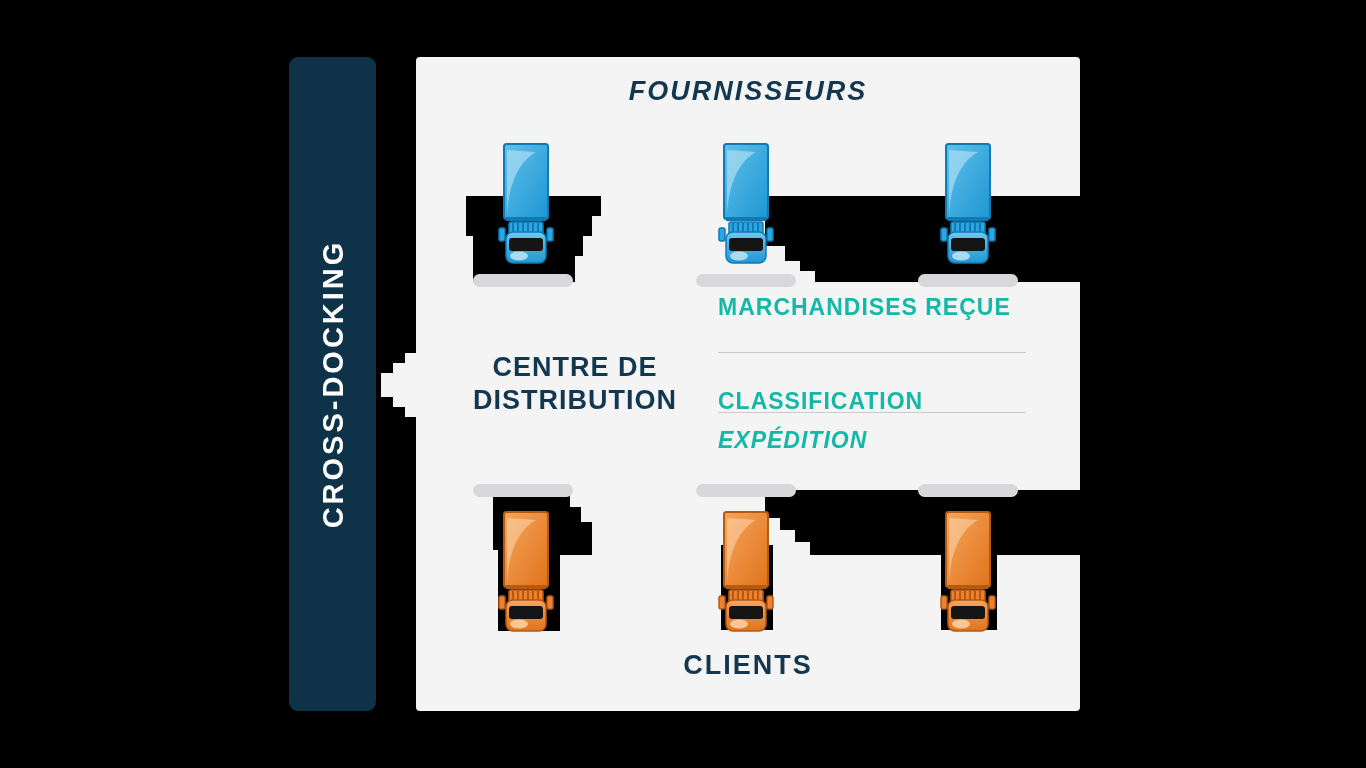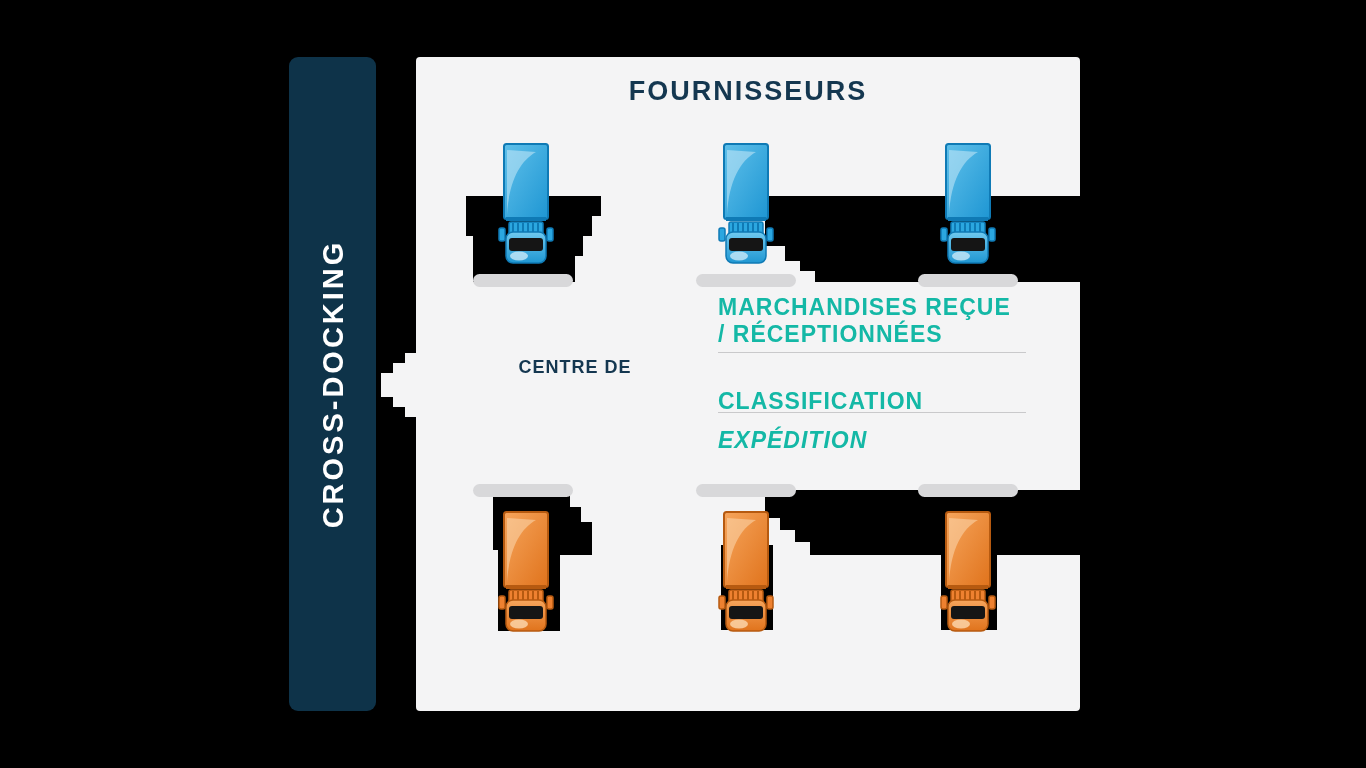--- a/index.html
+++ b/index.html
@@ -30,23 +30,23 @@
      clip-path:polygon(0 0,315px 0,315px 65px,45px 65px,45px 52px,30px 52px,30px 40px,15px 40px,15px 28px,0 28px);}
   .cut-cab-2{left:721px;top:545px;width:52px;height:85px;}
   .cut-cab-3{left:941px;top:545px;width:56px;height:85px;}
 
   
   .dock{position:absolute;width:100px;height:13px;border-radius:7px;background:#D8D8DA;z-index:3;}
 
   .truck{position:absolute;width:60px;height:122px;z-index:4;}
 
   .hdr{position:absolute;color:#143750;font-weight:700;text-align:center;z-index:5;}
-  .t-fournisseurs{left:416px;top:76px;width:664px;font-size:27px;letter-spacing:2px;}
+  .t-fournisseurs{left:416px;top:76px;width:664px;font-size:27px;letter-spacing:2px;font-style:italic;}
   .t-clients{left:416px;top:650px;width:664px;font-size:27px;letter-spacing:2px;}
-  .t-centre{left:436px;top:351px;width:278px;font-size:18px;letter-spacing:1px;line-height:33px;}
+  .t-centre{left:436px;top:351px;width:278px;font-size:27px;letter-spacing:1px;line-height:33px;}
 
   .steps{position:absolute;left:718px;top:0;width:308px;z-index:5;}
   .step{position:absolute;left:0;width:308px;text-align:left;color:#14b8a6;font-weight:700;
         font-size:23px;letter-spacing:1px;line-height:27px;}
   .step-1{top:294px;}
   .step-2{top:388px;}
   .step-3{top:427px;font-style:italic;}
   .step-rule{position:absolute;left:0;width:308px;height:0;border-top:1.5px solid #C9C9CB;z-index:5;}
   .rule-1{top:352px;}
   .rule-2{top:412px;}
@@ -142,31 +142,32 @@
       <use href="#truck-orange"></use>
     </svg>
   <svg class="truck" style="left:938px;top:511px;">
       <use href="#truck-orange"></use>
     </svg>
 
   <div class="hdr t-fournisseurs">FOURNISSEURS</div>
 
   <div class="hdr t-centre">
     <div>CENTRE DE</div>
+    <div>DISTRIBUTION</div>
   </div>
 
   <div class="steps">
     <div class="step step-1">
       <div>MARCHANDISES REÇUE</div>
-      <div>/ RÉCEPTIONNÉES</div>
     </div>
     <div class="step-rule rule-1"></div>
     <div class="step step-2">
       <div>CLASSIFICATION</div>
     </div>
     <div class="step-rule rule-2"></div>
     <div class="step step-3">
       <div>EXPÉDITION</div>
     </div>
   </div>
 
+  <div class="hdr t-clients">CLIENTS</div>
 
 </div>
 
 </body></html>

